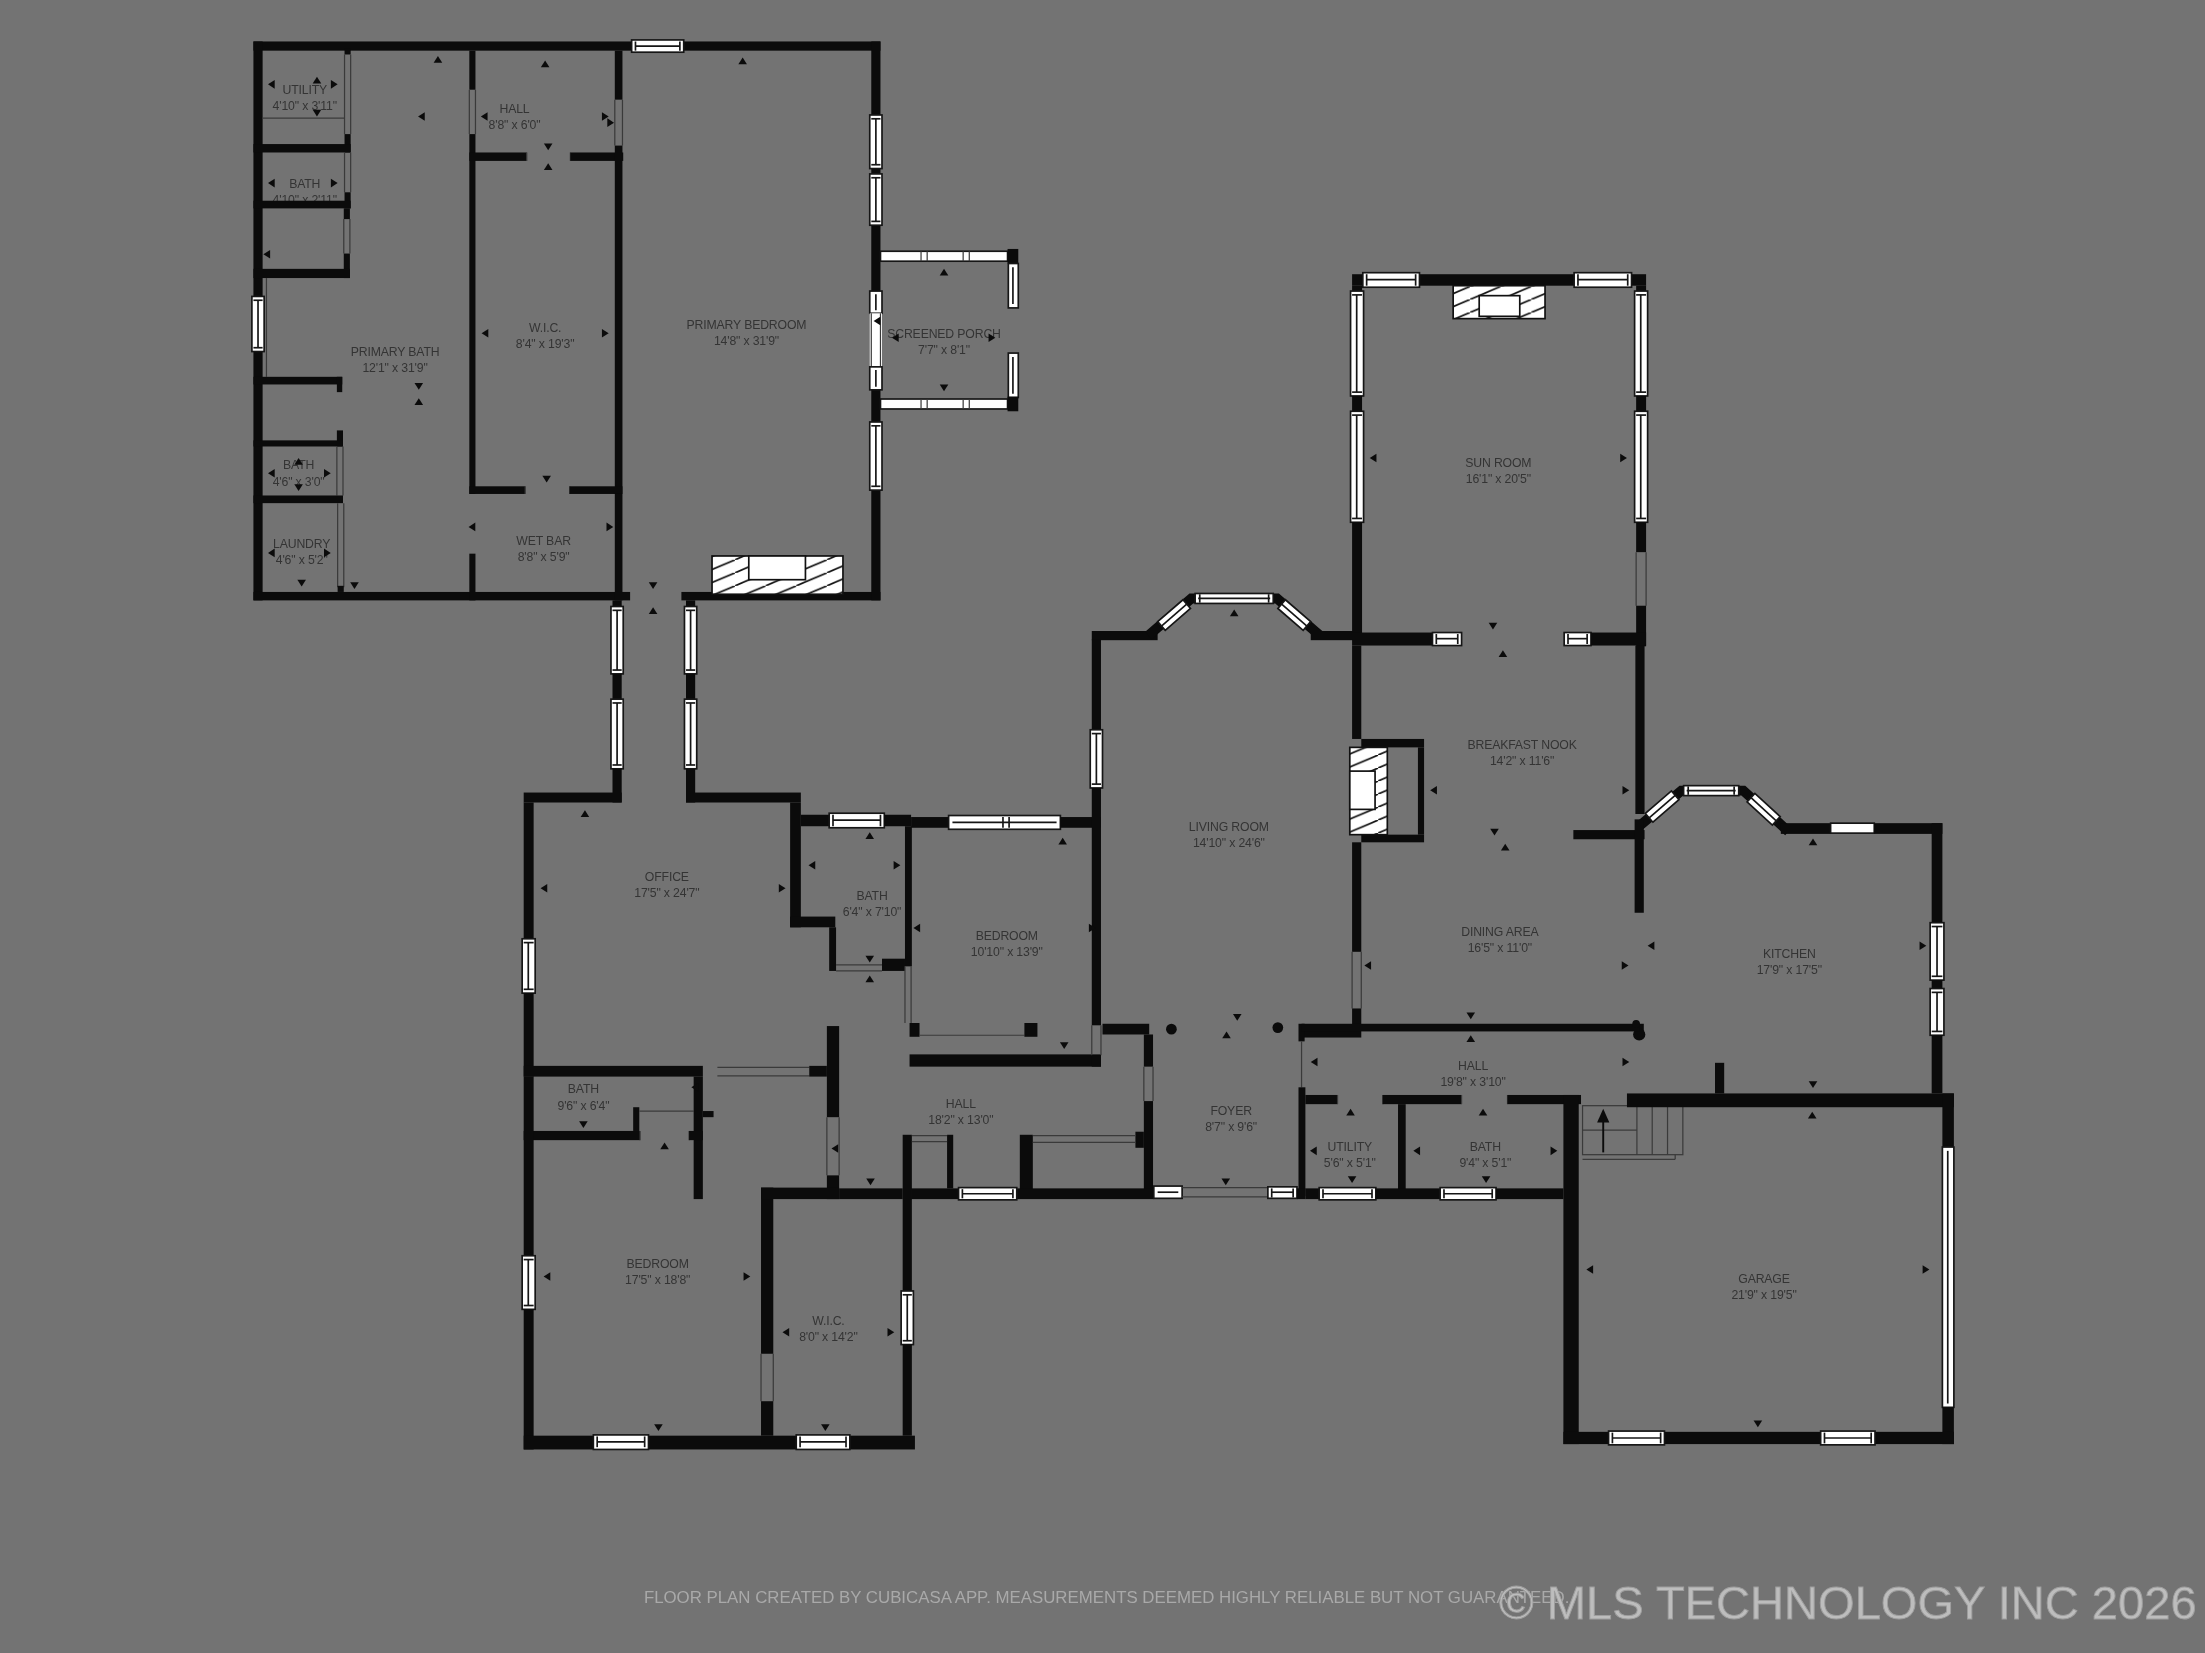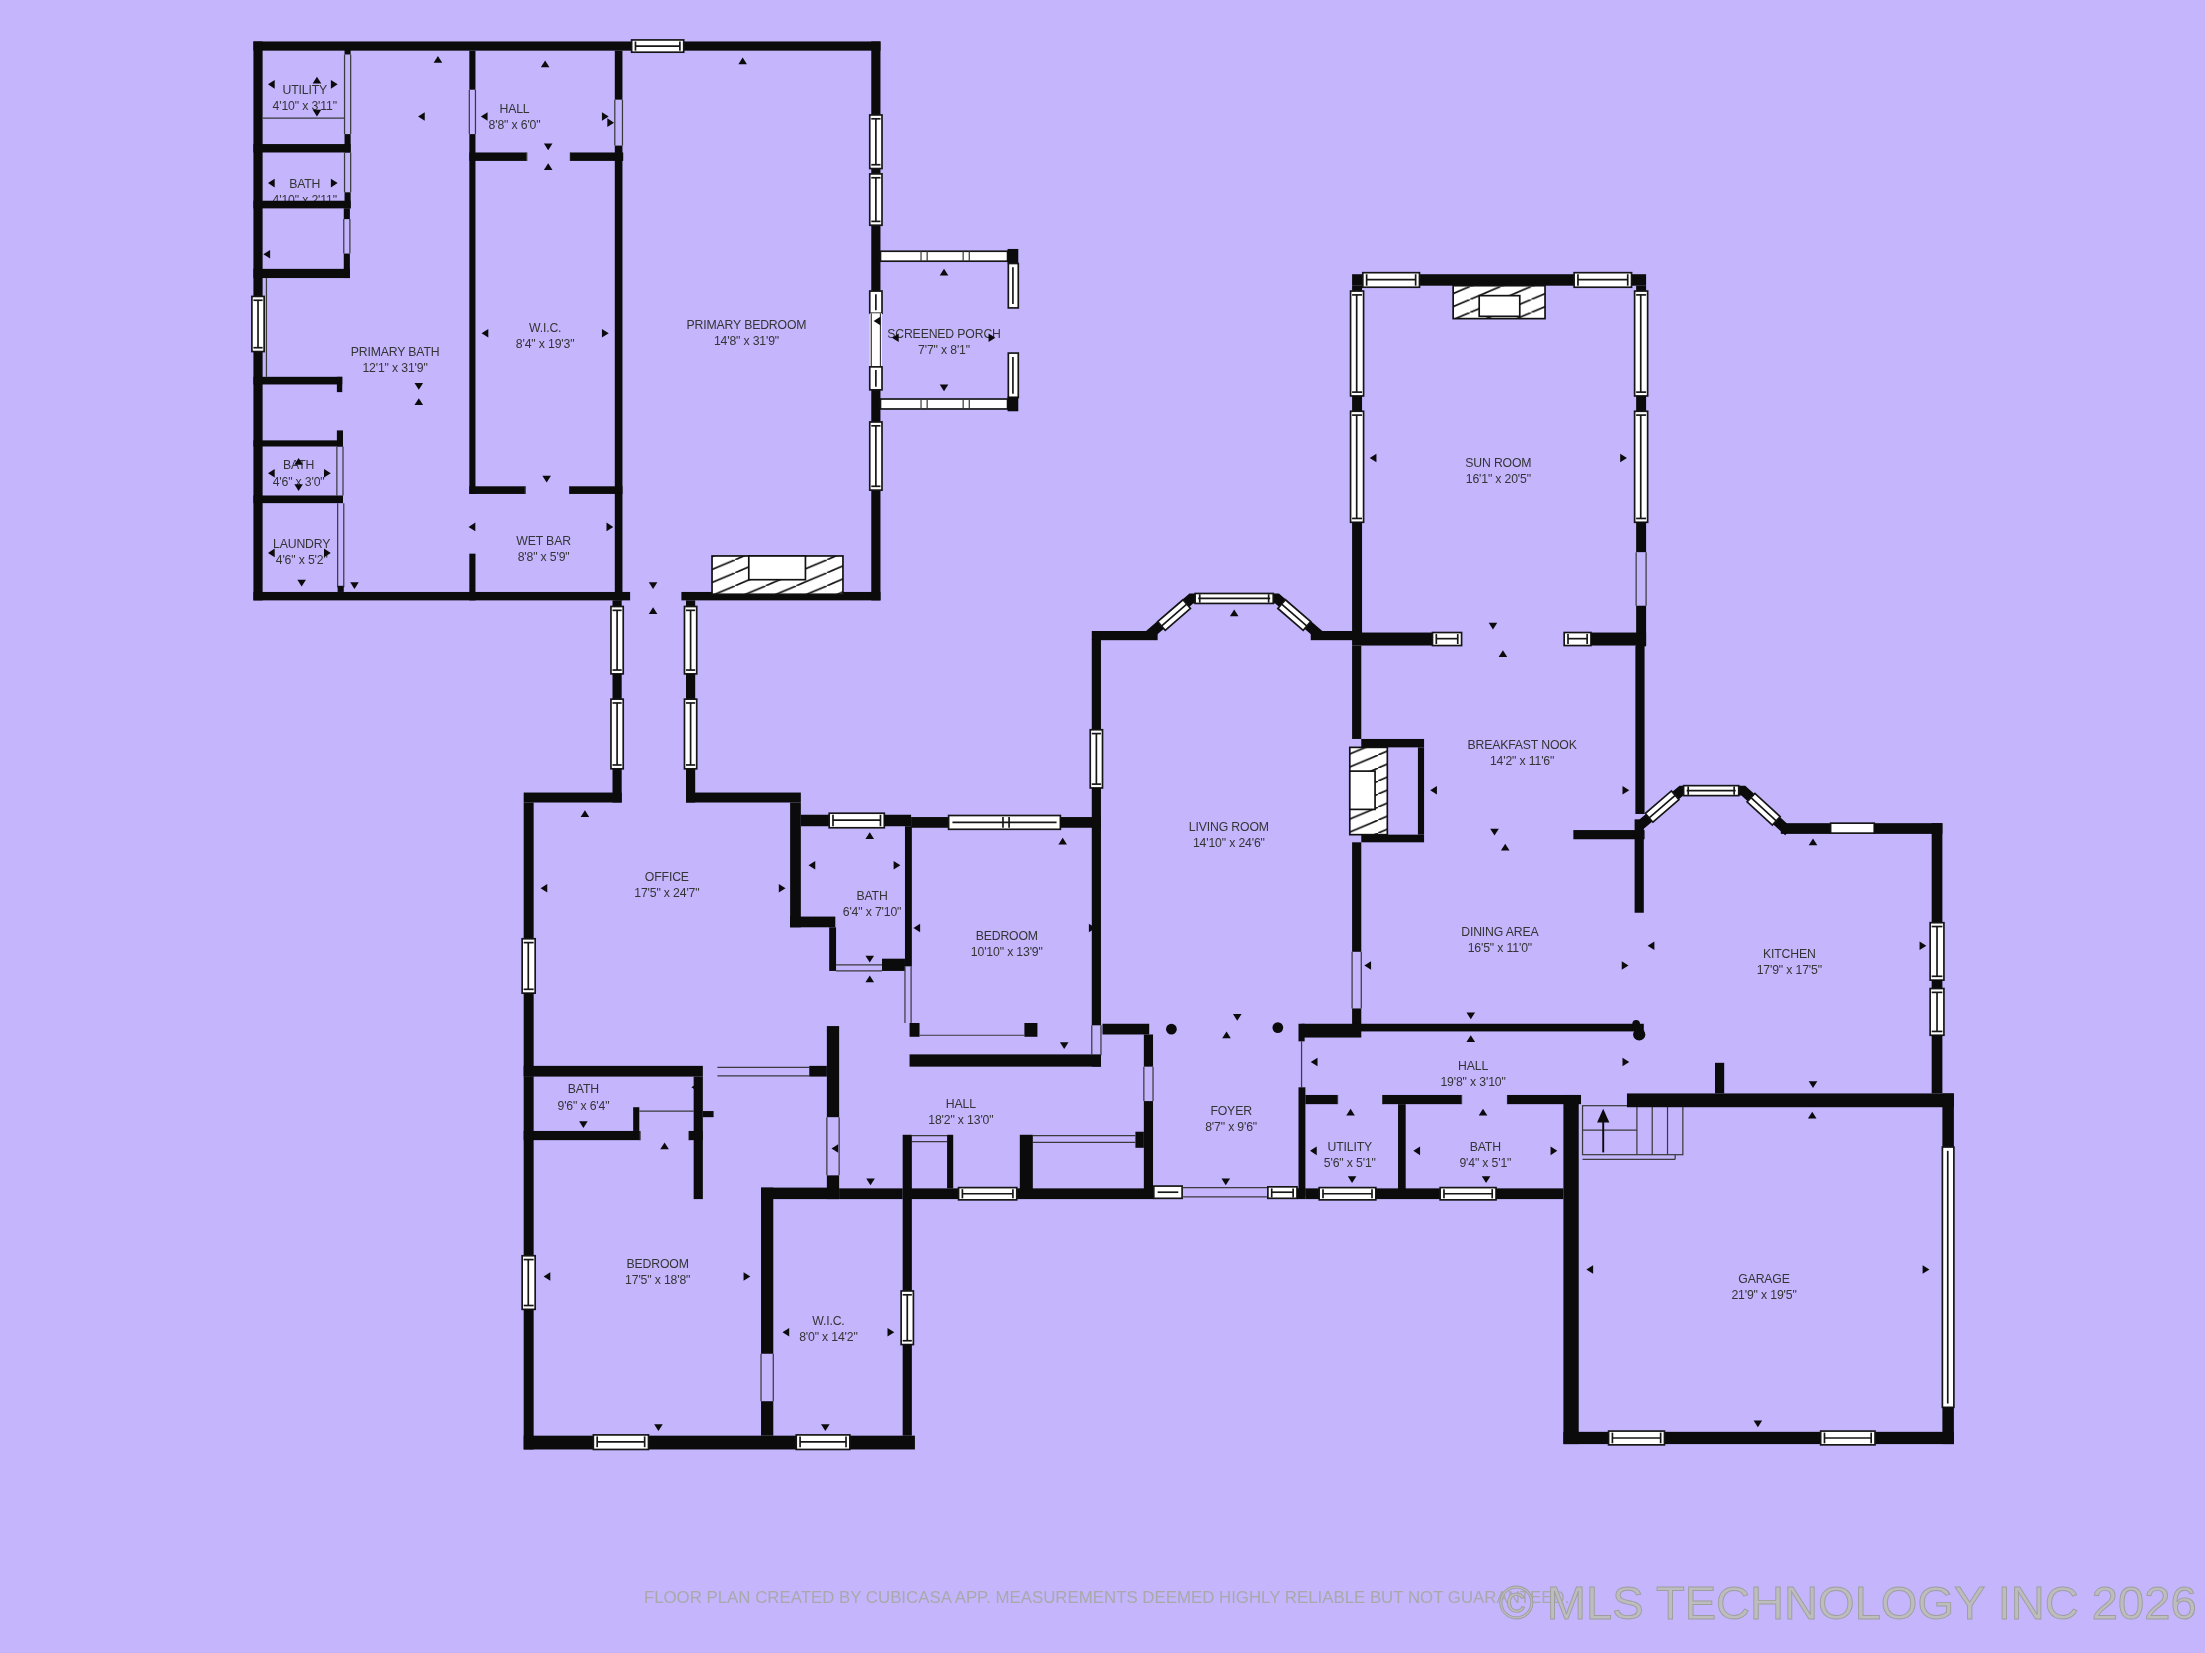--- a/index.html
+++ b/index.html
@@ -1,16 +1,16 @@
 <!DOCTYPE html>
 <html style="font-size:12.3px"><head>
 <meta charset="utf-8">
 <style>
 html,body{margin:0;padding:0;background:#fff;}
-.page{width:2205px;height:1654px;position:relative;background:#c4b5fd;overflow:hidden;text-align:right;}
+.page{width:2205px;height:1654px;position:relative;background:#737373;overflow:hidden;text-align:right;}
 svg{display:block;}
 .w{fill:#0b0b0b;}
 .win{fill:#ffffff;stroke:#161616;stroke-width:2.2;}
 .lbl{font-family:"Liberation Sans",sans-serif;font-size:16px;fill:#343434;text-anchor:middle;letter-spacing:-0.2px;}
 .arr{fill:#0b0b0b;}
 .tl{stroke:#3a3a3a;stroke-width:1.6;fill:none;}
 .tw{stroke:#161616;stroke-width:2.2;fill:none;}
 .ft1{font-family:"Liberation Sans",sans-serif;font-size:22px;fill:#a9a9a9;}
 .ft2{font-family:"Liberation Sans",sans-serif;font-size:61.5px;fill:#bdbdbd;stroke:#9e9e9e;stroke-width:1.2px;}
 </style>

